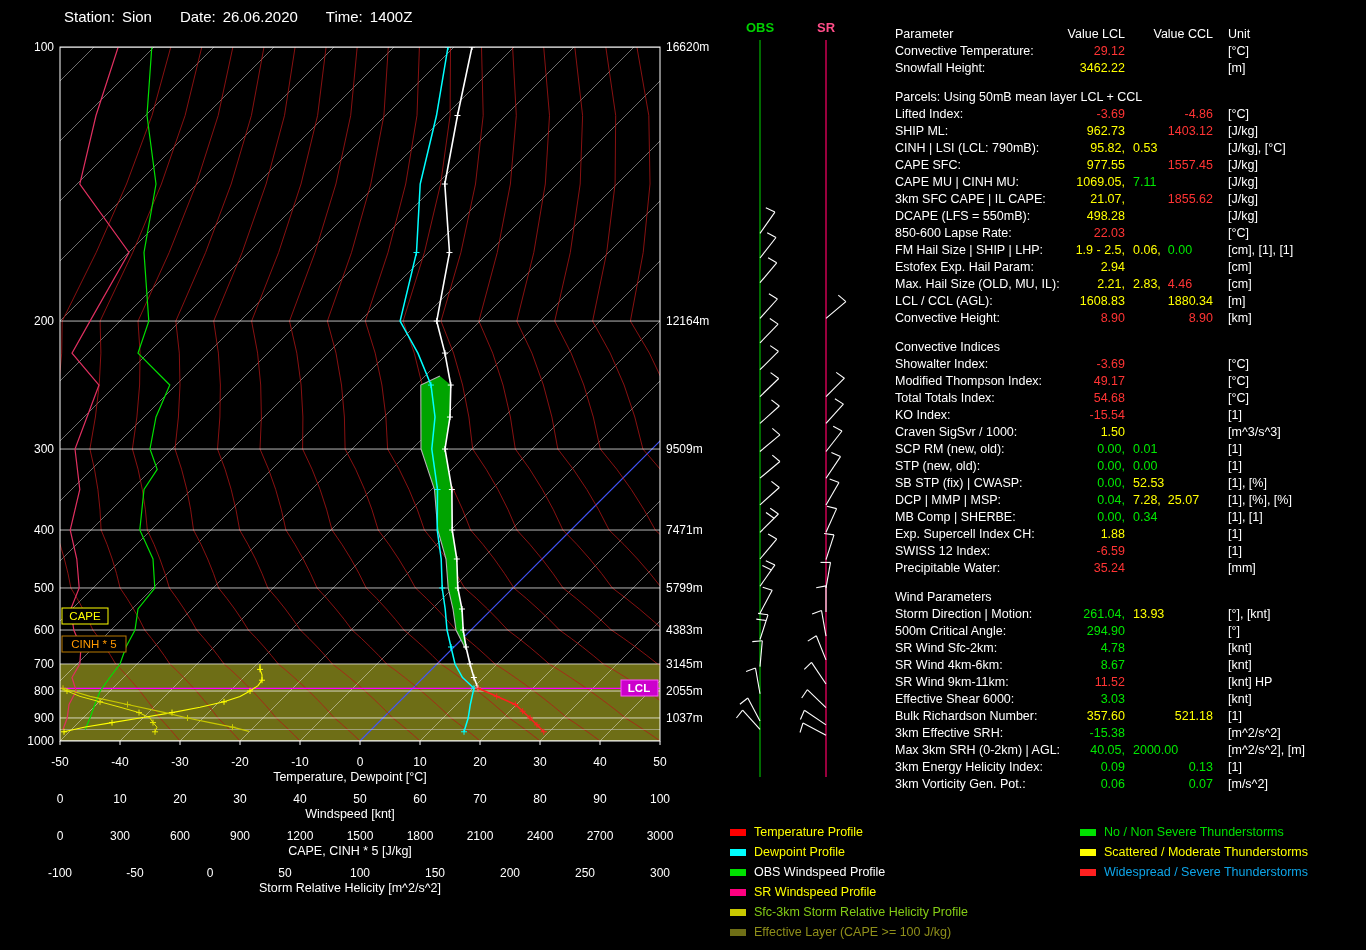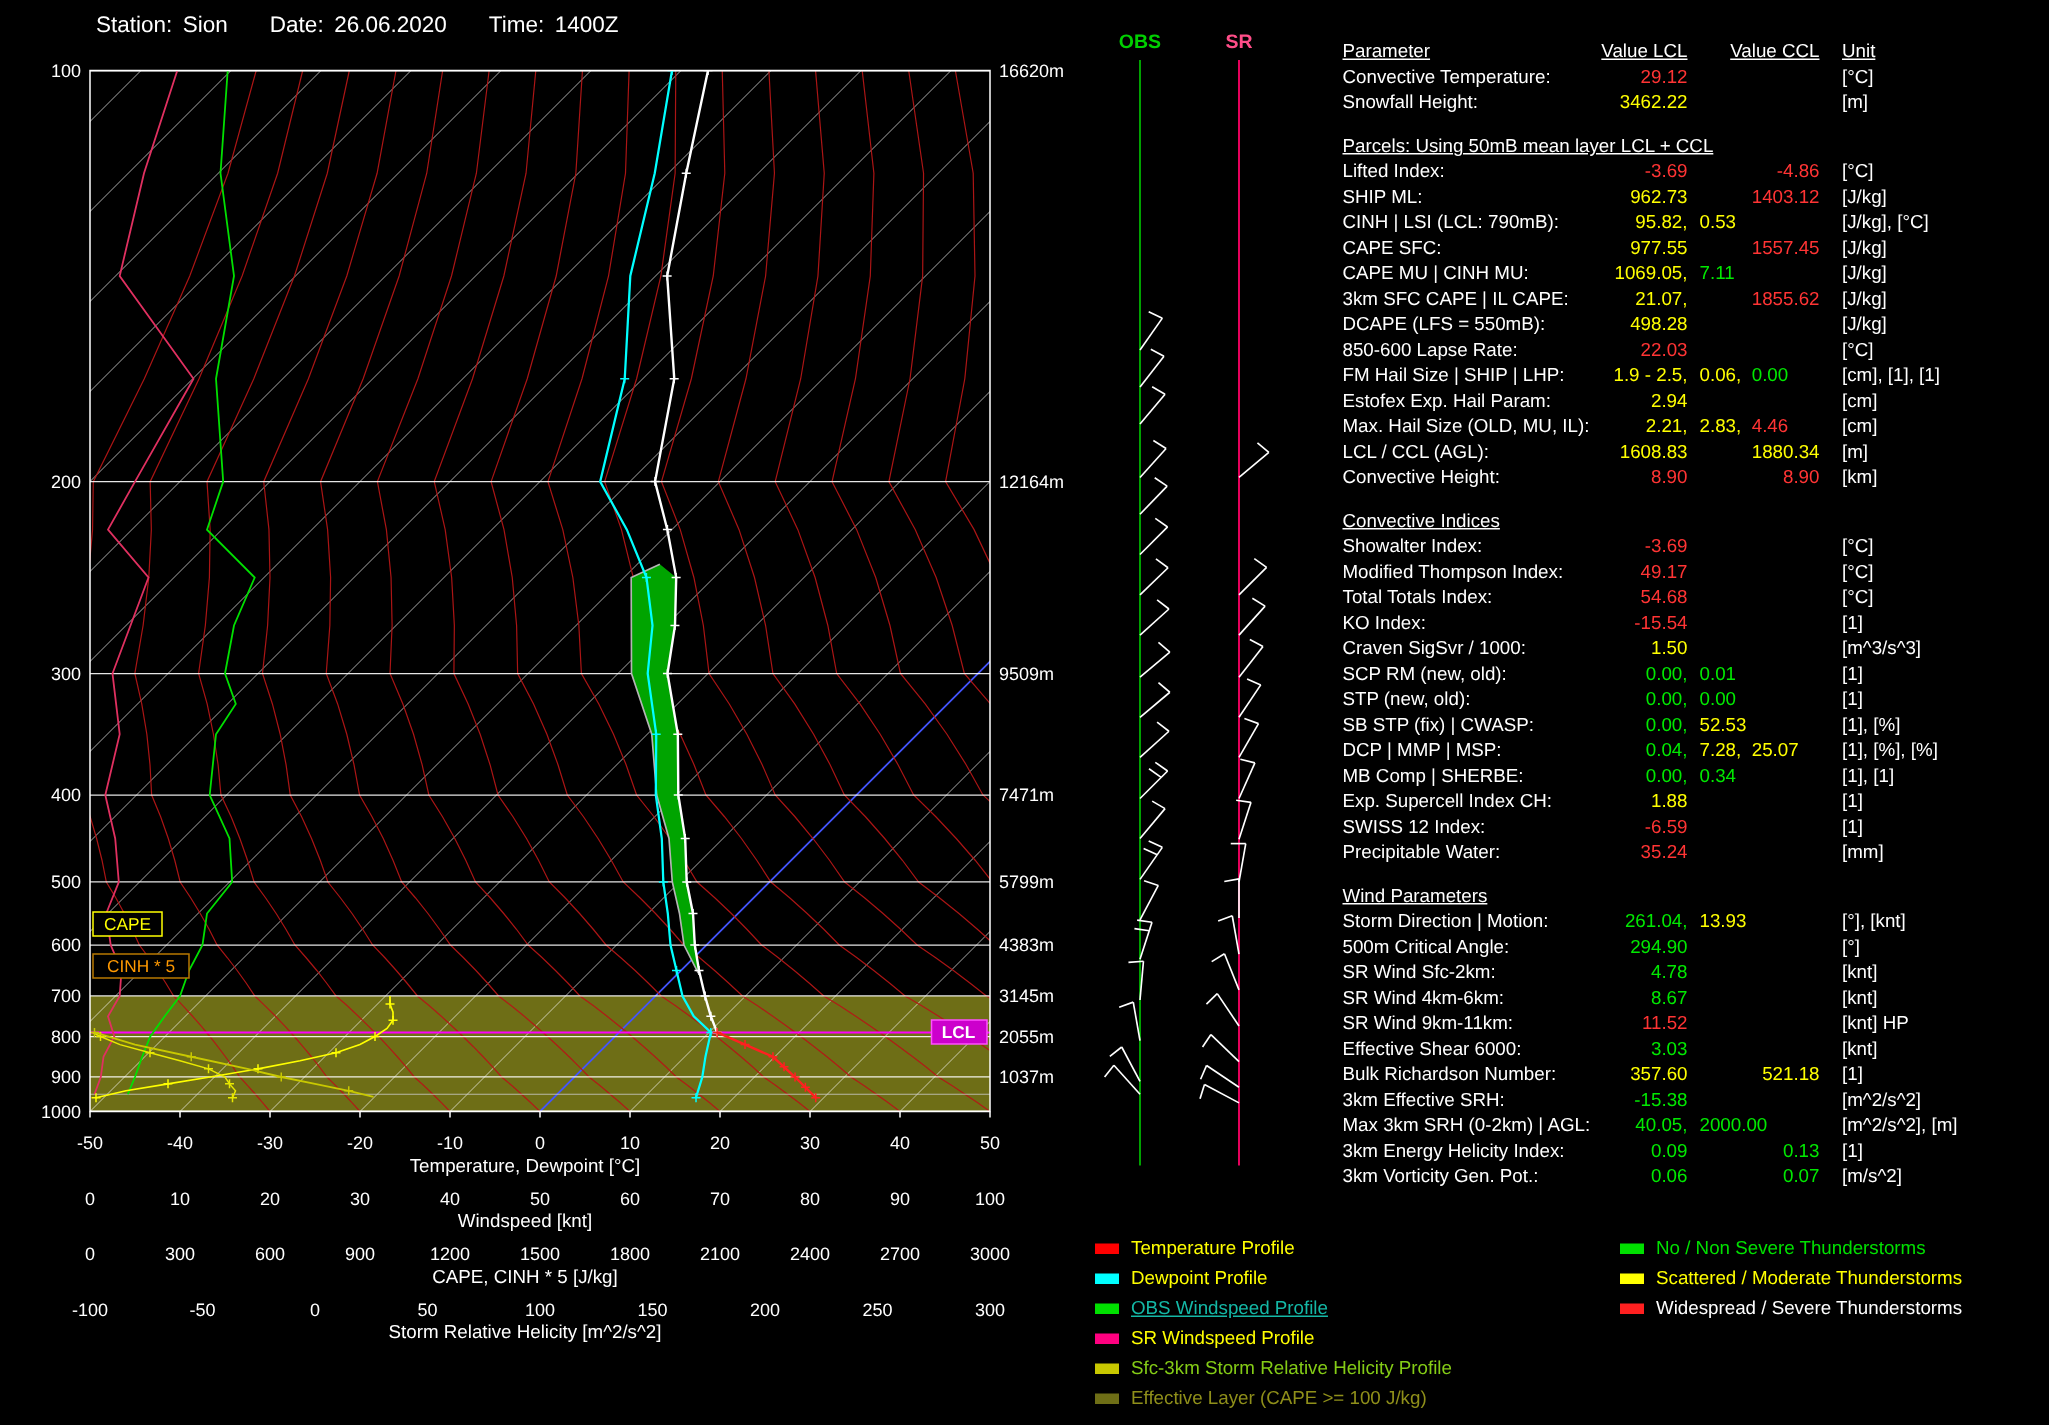--- a/index.html
+++ b/index.html
@@ -11,21 +11,21 @@
   #skewt{position:absolute;left:0;top:0}
   svg text{font-family:"Liberation Sans",sans-serif}
   #ptable{position:absolute;left:895px;top:26px;width:465px;font-size:12.5px;color:#fff;z-index:2}
   .trow{position:relative;height:17px;line-height:17px;white-space:nowrap}
   .trow.sect{height:29px;padding-top:12px}
   .trow .p{position:absolute;left:0}
   .trow .lcl{position:absolute;right:235px}
   .trow .mid{position:absolute;left:238px}
   .trow .ccl{position:absolute;right:147px}
   .trow .u{position:absolute;left:333px}
-  .un{text-decoration:underline}
+  .un{}
   .wht{color:#ffffff}
   .red{color:#ff3434}
   .yel{color:#ffff00}
   .grn{color:#00e800}
   #legL{position:absolute;left:730px;top:822px;z-index:2}
   #legR{position:absolute;left:1080px;top:822px;z-index:2}
   .lrow{height:20px;line-height:20px;font-size:12.5px;white-space:nowrap}
   .sw{display:inline-block;width:16px;height:7px;margin-right:8px}
 </style>
 </head>
@@ -550,22 +550,22 @@
       <span class="p wht">3km Vorticity Gen. Pot.:</span>
       <span class="lcl grn">0.06</span>
       <span class="ccl grn">0.07</span>
       <span class="u wht">[m/s^2]</span>
     </div>
   </div>
 
 <div id="legL">
     <div class="lrow"><span class="sw" style="background: rgb(255, 0, 0);"></span><span style="color: rgb(255, 255, 0);">Temperature Profile</span></div>
     <div class="lrow"><span class="sw" style="background: rgb(0, 255, 255);"></span><span style="color: rgb(255, 255, 0);">Dewpoint Profile</span></div>
-    <div class="lrow"><span class="sw" style="background: rgb(0, 224, 0);"></span><span style="color: #14b8a6; text-decoration: underline;">OBS Windspeed Profile</span></div>
+    <div class="lrow"><span class="sw" style="background: rgb(0, 224, 0);"></span><span style="color: #ffffff;">OBS Windspeed Profile</span></div>
     <div class="lrow"><span class="sw" style="background: rgb(255, 0, 128);"></span><span style="color: rgb(255, 255, 0);">SR Windspeed Profile</span></div>
     <div class="lrow"><span class="sw" style="background: rgb(200, 200, 0);"></span><span style="color: #84cc16;">Sfc-3km Storm Relative Helicity Profile</span></div>
     <div class="lrow"><span class="sw" style="background: rgb(110, 110, 22);"></span><span style="color: rgb(143, 143, 26);">Effective Layer (CAPE &gt;= 100 J/kg)</span></div>
   </div>
 <div id="legR">
     <div class="lrow"><span class="sw" style="background: rgb(0, 224, 0);"></span><span style="color: rgb(0, 224, 0);">No / Non Severe Thunderstorms</span></div>
     <div class="lrow"><span class="sw" style="background: rgb(255, 255, 0);"></span><span style="color: rgb(255, 255, 0); text-align: center;">Scattered / Moderate Thunderstorms</span></div>
-    <div class="lrow"><span class="sw" style="background: rgb(255, 32, 32);"></span><span style="color: #ffffff; margin-top: 45px;">Widespread / Severe Thunderstorms</span></div>
+    <div class="lrow"><span class="sw" style="background: rgb(255, 32, 32);"></span><span style="color: #0ea5e9; margin-top: 45px;">Widespread / Severe Thunderstorms</span></div>
   </div>
 
 </body></html>

